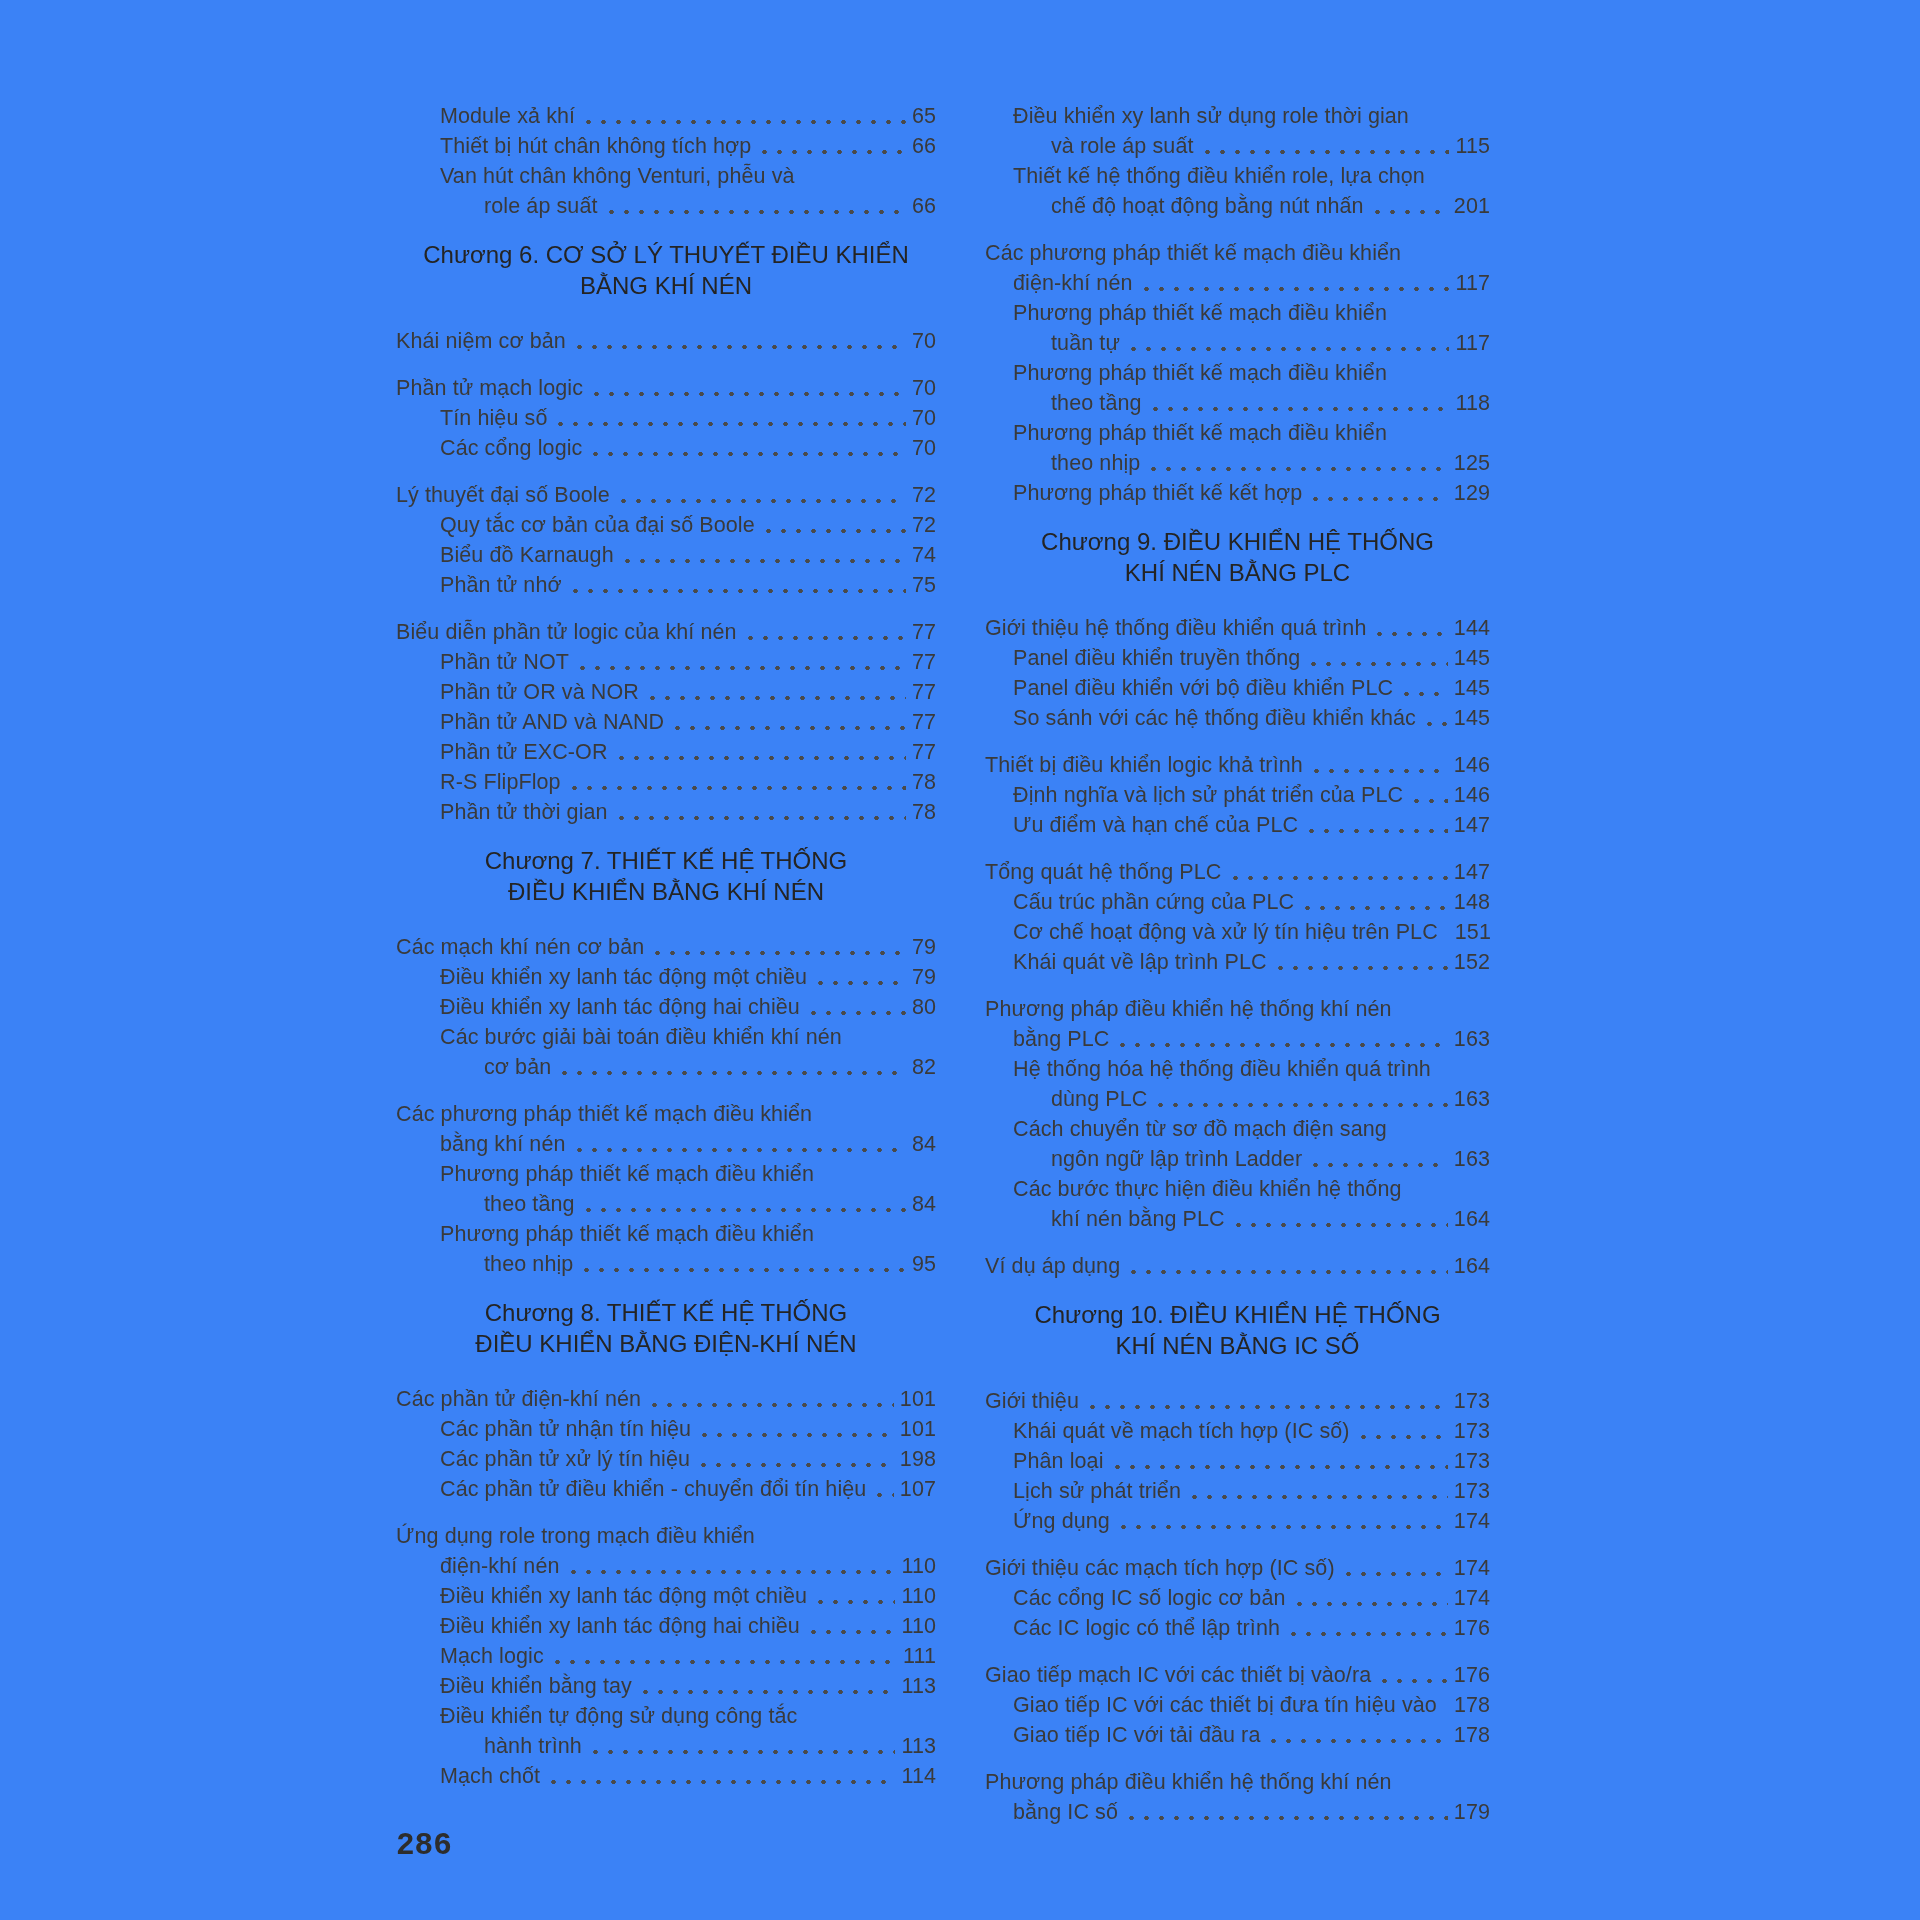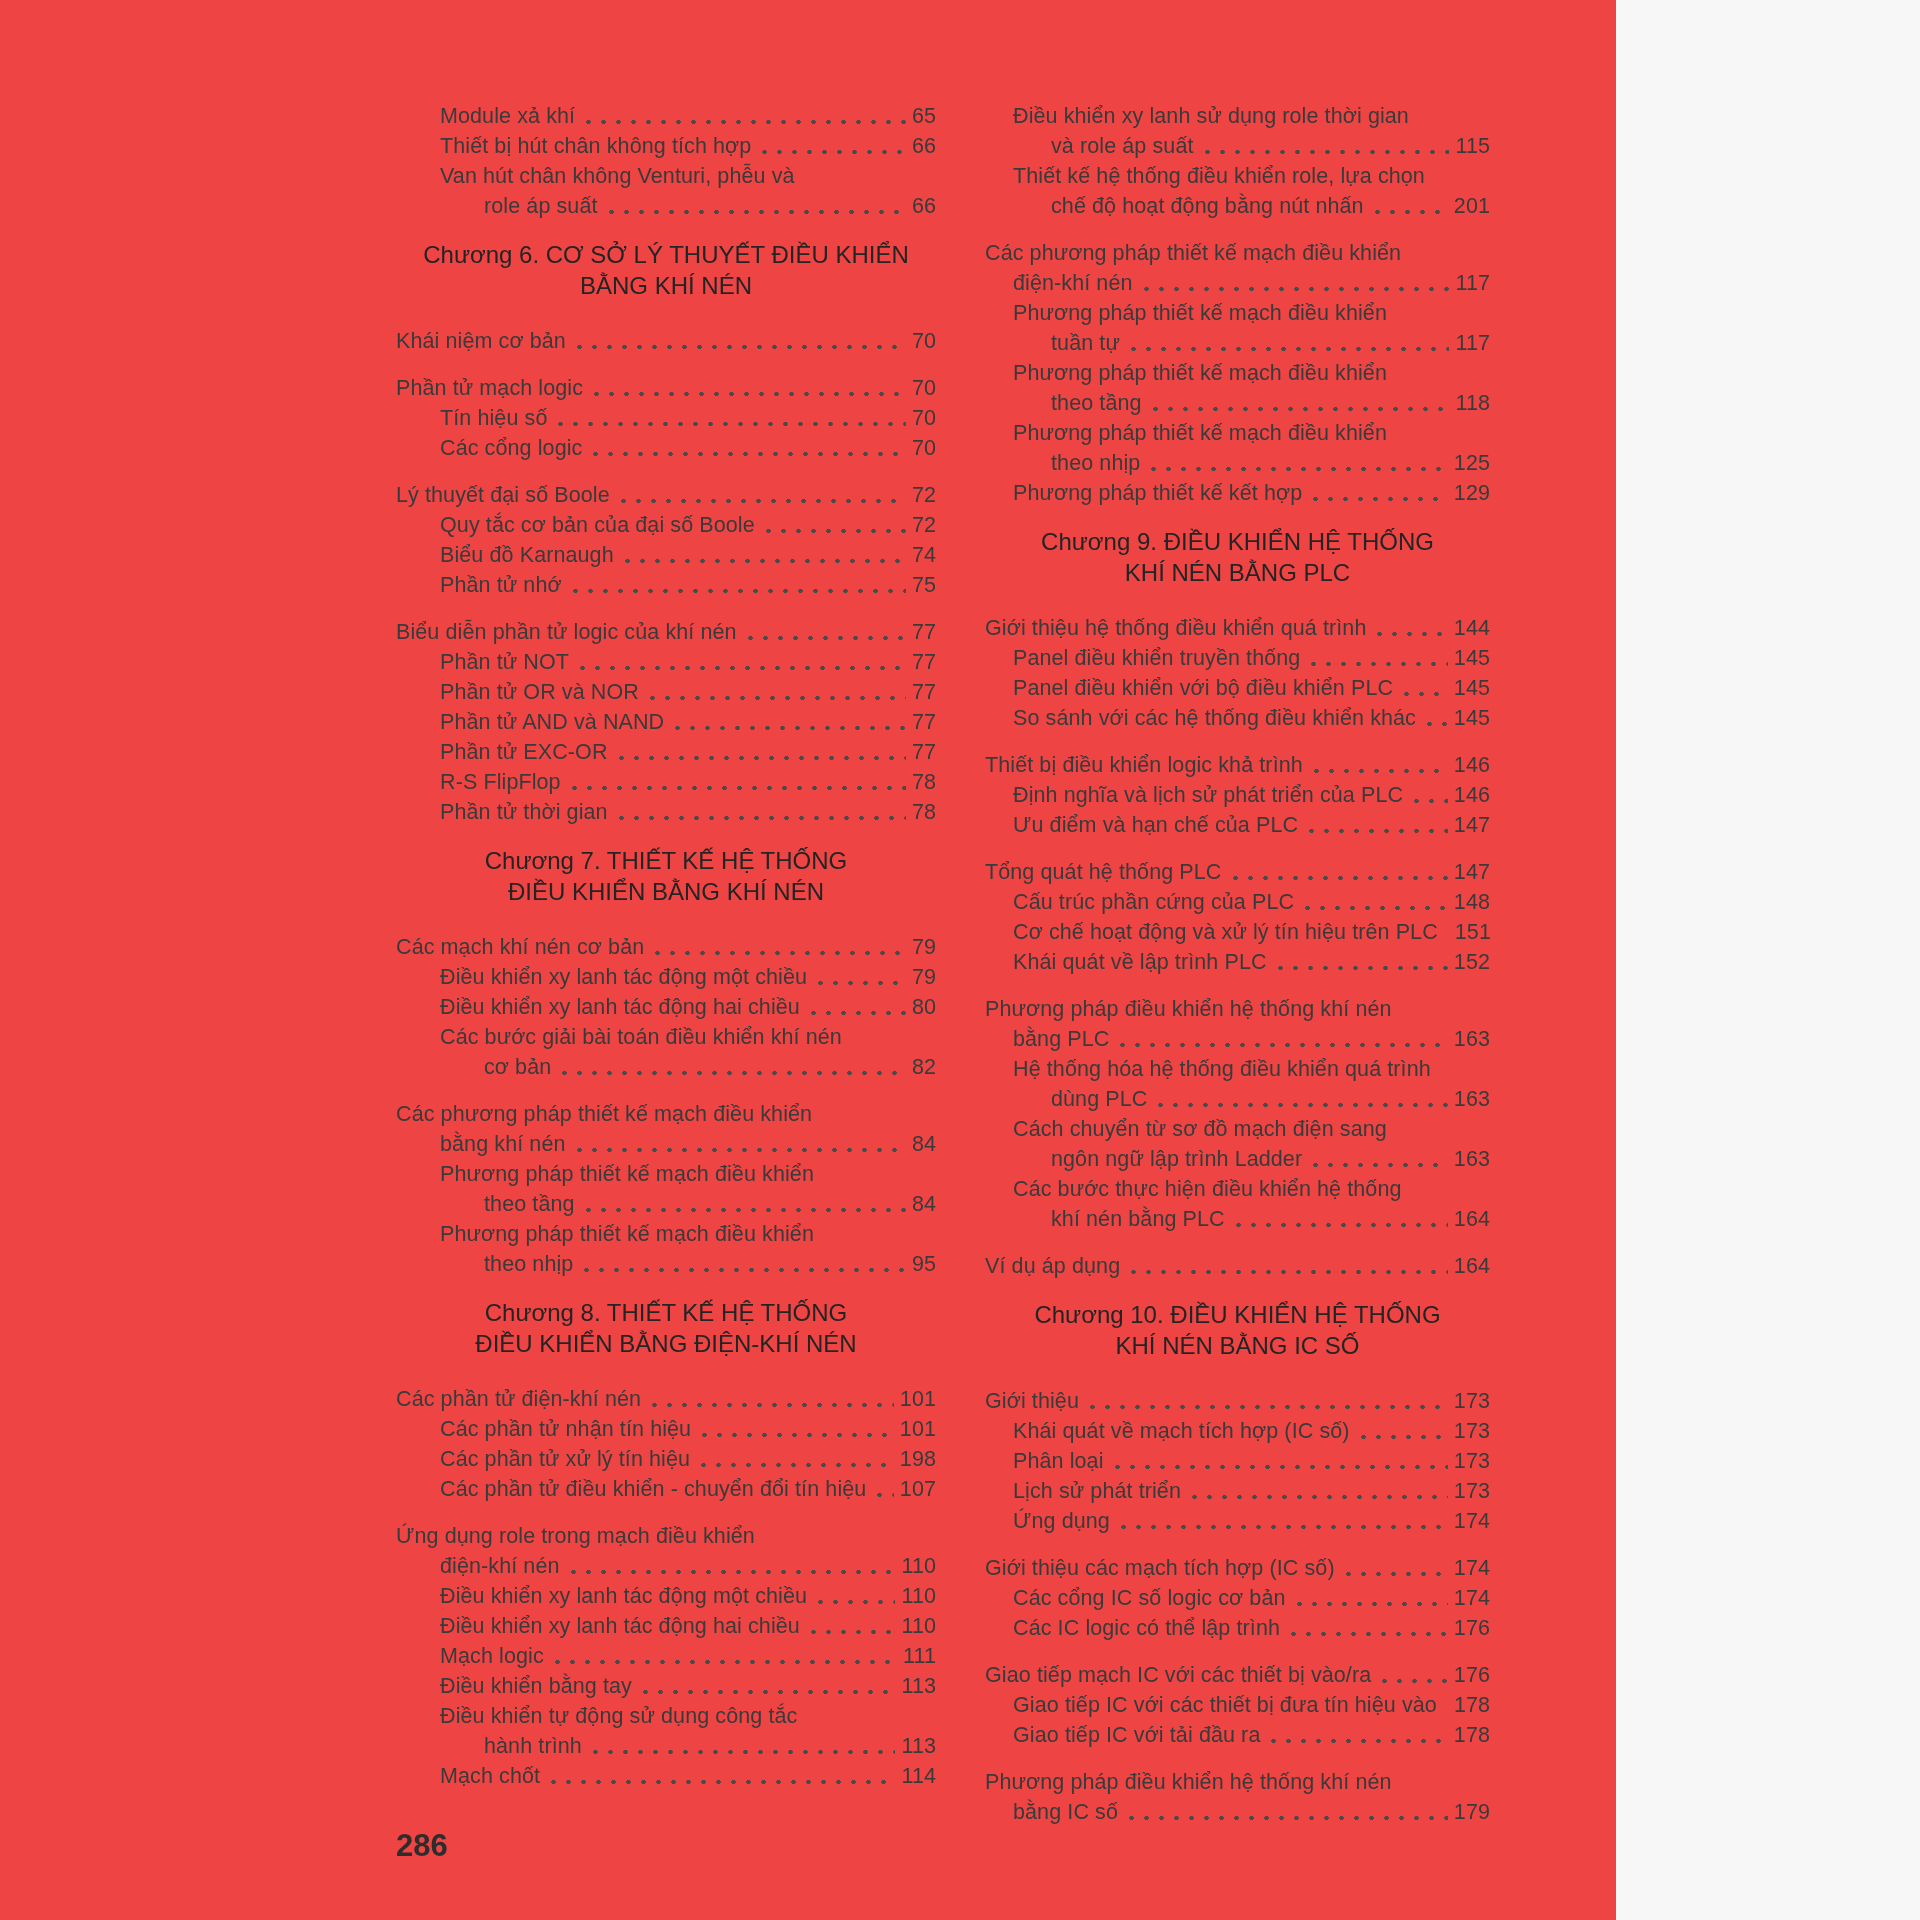--- a/index.html
+++ b/index.html
@@ -4,22 +4,22 @@
 <style>
   * { margin:0; padding:0; box-sizing:border-box; }
   html,body { width:1920px; height:1920px; }
   body {
     background:#f7f7f7;
     font-family:"Liberation Sans", sans-serif;
     color:#3a3a3a;
   }
   .page {
     position:relative;
-    width:1616px; height:1920px;
-    background:#ef4444;
+    width:1920px; height:1920px;
+    background:#3b82f6;
     overflow:hidden;
   }
   .toc-col { position:absolute; top:101px; }
   .col-left  { left:396px; width:540px; --iu:44px; --cu:44px; }
   .col-right { left:985px; width:505px; --iu:28px; --cu:38px; }
 
   .toc-entry.lvl0 { margin-top:17px; }
   .toc-line {
     display:flex;
     align-items:baseline;
@@ -49,21 +49,21 @@
     font-size:24px;
     line-height:31px;
     text-align:center;
     color:#242424;
     margin:18px 0 25px 0;
   }
 
   .folio {
     position:absolute;
     left:396px; top:1828px;
-    font-family:Liberation Sans, sans-serif;
+    font-family:Liberation Mono, monospace;
     font-weight:bold;
     font-size:31px;
     color:#2d2d2d;
   }
 </style>
 </head>
 <body>
 
 <div class="page">
   <div class="toc-col col-left">

